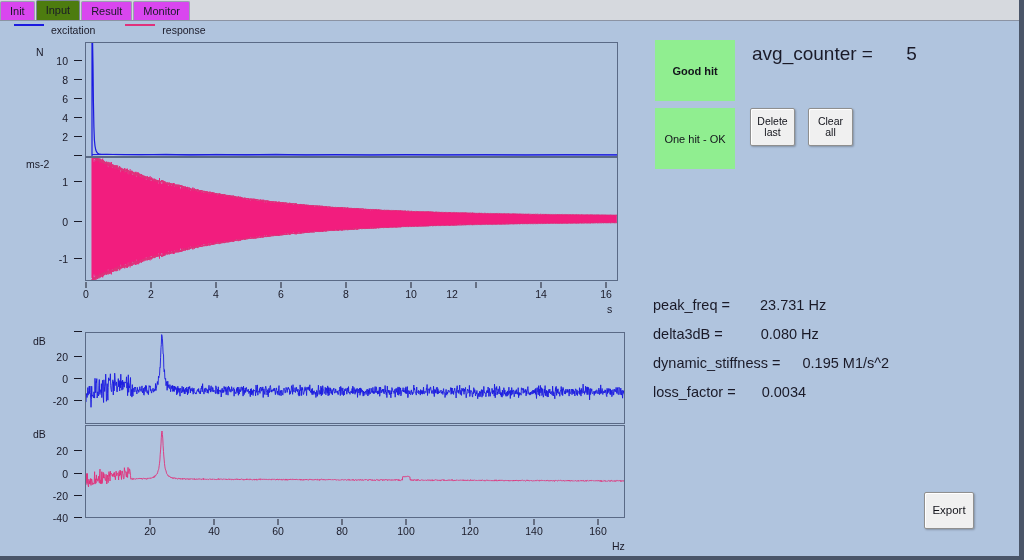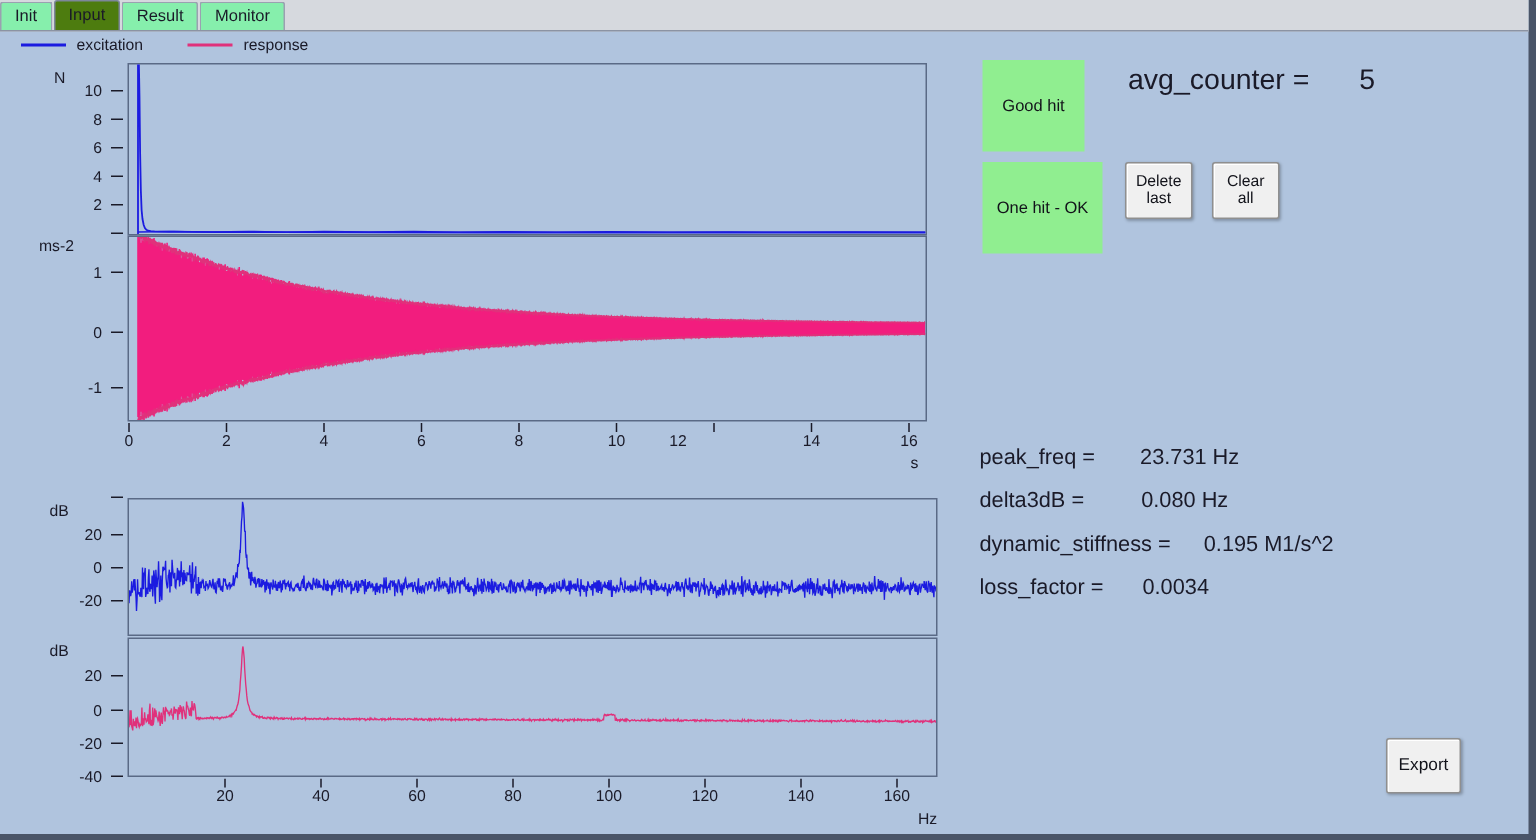--- a/index.html
+++ b/index.html
@@ -20,29 +20,29 @@
   
   .tabbar{
     position:absolute;left:0;top:0;width:1019px;height:20px;
     background:#d6d9de;
     border-bottom:1px solid #8b93a3;
     display:flex;align-items:flex-end;
   }
   .tab{
     font-size:11px;line-height:18px;height:18px;
     padding:0 9px;margin-right:1px;
-    background:#86efac;
+    background:#d946ef;
     border:1px solid #9aa1b0;border-bottom:none;
     color:#1a1a28;cursor:pointer;
     border-radius:2px 2px 0 0;
   }
   .tab.active{background:#4d7c0f;border-color:#7d879a;height:19px;line-height:19px;}
   
   .legend{position:absolute;display:flex;align-items:center;font-size:10.5px;}
-  .legend .item{display:flex;align-items:center;margin-right:30px;}
+  .legend .item{display:flex;margin-right:30px;}
   .legend .swatch{width:30px;height:2px;margin-right:7px;display:inline-block;}
   .sw-blue{background:#1b1be0;}
   .sw-pink{background:#e0317b;}
   
   .plot-wrap{position:absolute;}
   .axis-label{position:absolute;font-size:10.5px;}
   .ytick{position:absolute;font-size:10.5px;text-align:right;white-space:nowrap;}
   .xtick{position:absolute;font-size:10.5px;text-align:center;width:30px;}
   .frame{position:absolute;border:1px solid #5a6a86;box-sizing:border-box;background:transparent;}
   svg{display:block;}
@@ -219,21 +219,21 @@
     <div class="xtick" style="left:199px;top:197px;">40</div>
     <div class="xtick" style="left:263px;top:197px;">60</div>
     <div class="xtick" style="left:327px;top:197px;">80</div>
     <div class="xtick" style="left:391px;top:197px;">100</div>
     <div class="xtick" style="left:455px;top:197px;">120</div>
     <div class="xtick" style="left:519px;top:197px;">140</div>
     <div class="xtick" style="left:583px;top:197px;">160</div>
     <div class="axis-label" style="left:612px;top:212px;">Hz</div>
   </div>
 
-  <div class="statusbox" style="left:655px;top:40px;width:68px;height:61px;">Good hit</div>
+  <div class="statusbox" style="left:655px;top:40px;width:80px;height:61px;font-weight:bold;">Good hit</div>
   <div class="statusbox" style="left:655px;top:108px;width:80px;height:61px;">One hit - OK</div>
 
   <div class="pushbtn" style="left:750px;top:108px;width:43px;height:36px;flex-direction:column;">
     <span>Delete</span>
     <span>last</span>
   </div>
   <div class="pushbtn" style="left:808px;top:108px;width:43px;height:36px;flex-direction:column;">
     <span>Clear</span>
     <span>all</span>
   </div>

